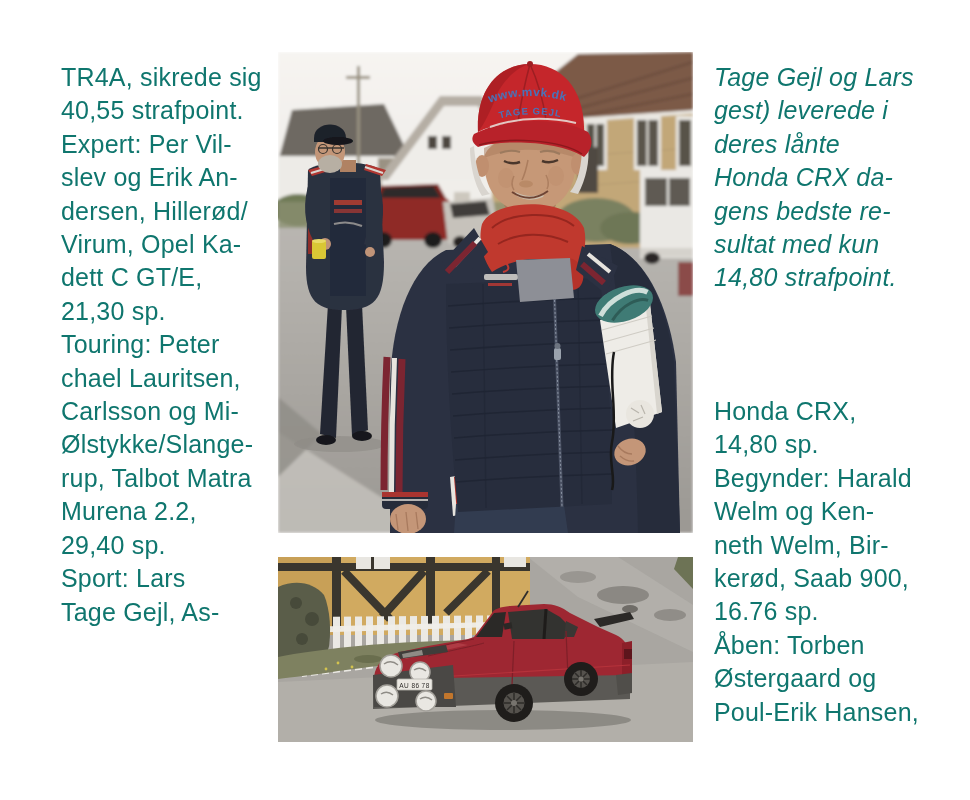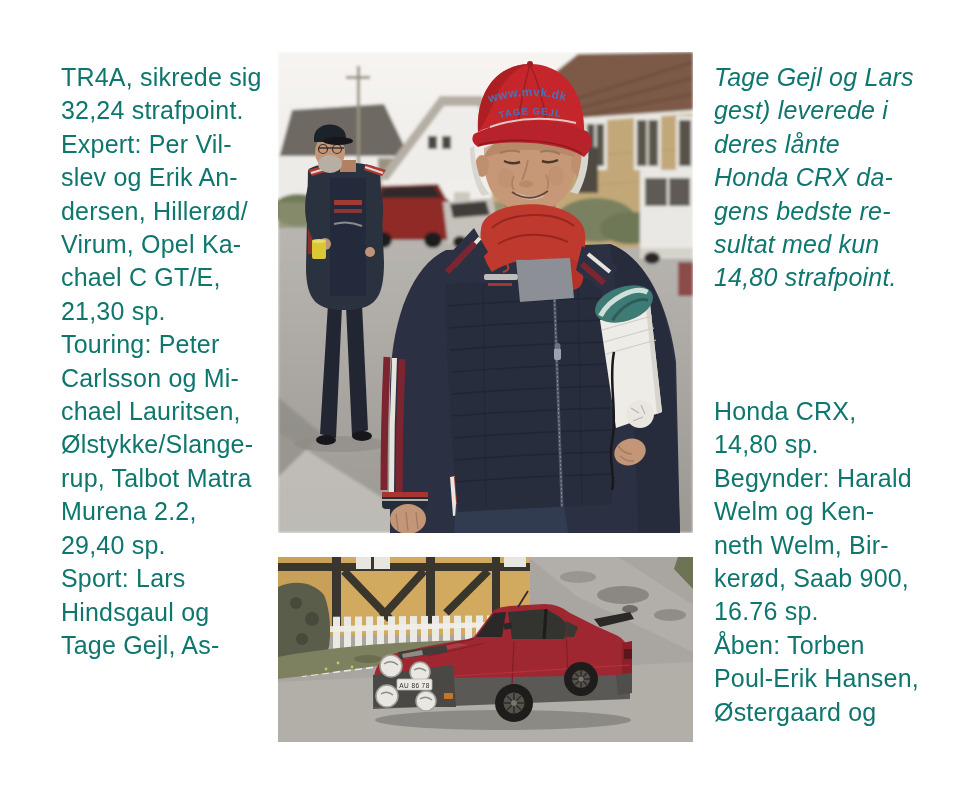--- a/index.html
+++ b/index.html
@@ -18,36 +18,35 @@
   #photo-main{left:278px;top:52px;width:415px;height:481px;}
   #photo-car{left:278px;top:557px;width:415px;height:185px;}
   svg{display:block;width:100%;height:100%;}
   svg text{font-family:"Liberation Sans", sans-serif;}
 </style>
 </head>
 <body>
 
 <div id="leftcol" class="textcol">
     <div>TR4A, sikrede sig</div>
-    <div>32,24 strafpoint.</div>
+    <div>40,55 strafpoint.</div>
     <div>Expert: Per Vil-</div>
     <div>slev og Erik An-</div>
     <div>dersen, Hillerød/</div>
     <div>Virum, Opel Ka-</div>
-    <div>chael C GT/E,</div>
+    <div>dett C GT/E,</div>
     <div>21,30 sp.</div>
     <div>Touring: Peter</div>
+    <div>chael Lauritsen,</div>
     <div>Carlsson og Mi-</div>
-    <div>chael Lauritsen,</div>
     <div>Ølstykke/Slange-</div>
     <div>rup, Talbot Matra</div>
     <div>Murena 2.2,</div>
     <div>29,40 sp.</div>
     <div>Sport: Lars</div>
-    <div>Hindsgaul og</div>
     <div>Tage Gejl, As-</div>
   </div>
 
 <div id="caption" class="textcol">
     <div>Tage Gejl og Lars</div>
     <div>gest) leverede i</div>
     <div>deres lånte</div>
     <div>Honda CRX da-</div>
     <div>gens bedste re-</div>
     <div>sultat med kun</div>
@@ -56,22 +55,22 @@
 
 <div id="rightcol" class="textcol">
     <div>Honda CRX,</div>
     <div>14,80 sp.</div>
     <div>Begynder: Harald</div>
     <div>Welm og Ken-</div>
     <div>neth Welm, Bir-</div>
     <div>kerød, Saab 900,</div>
     <div>16.76 sp.</div>
     <div>Åben: Torben</div>
+    <div>Østergaard og</div>
     <div>Poul-Erik Hansen,</div>
-    <div>Østergaard og</div>
   </div>
 
 <figure id="photo-main">
 <svg viewBox="0 0 415 481" preserveAspectRatio="none">
   <defs>
     <linearGradient id="skyg" x1="0" y1="0" x2="0" y2="1">
       <stop offset="0" stop-color="#f6f4f1"></stop>
           <stop offset="1" stop-color="#eae7e2"></stop>
     </linearGradient>
     <linearGradient id="roadg" x1="0" y1="0" x2="0" y2="1">

